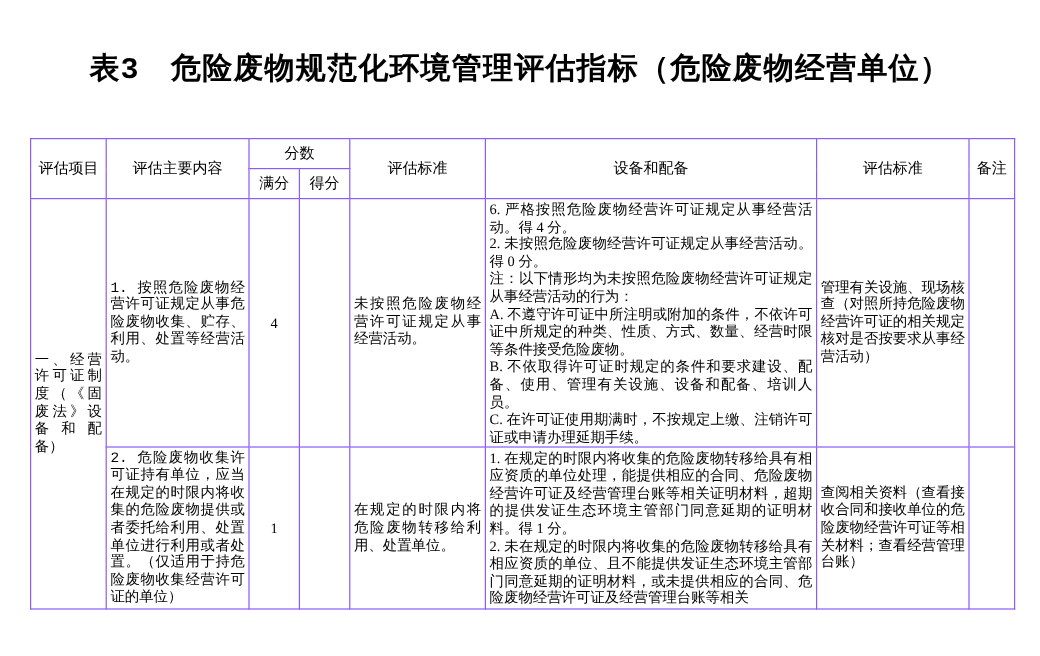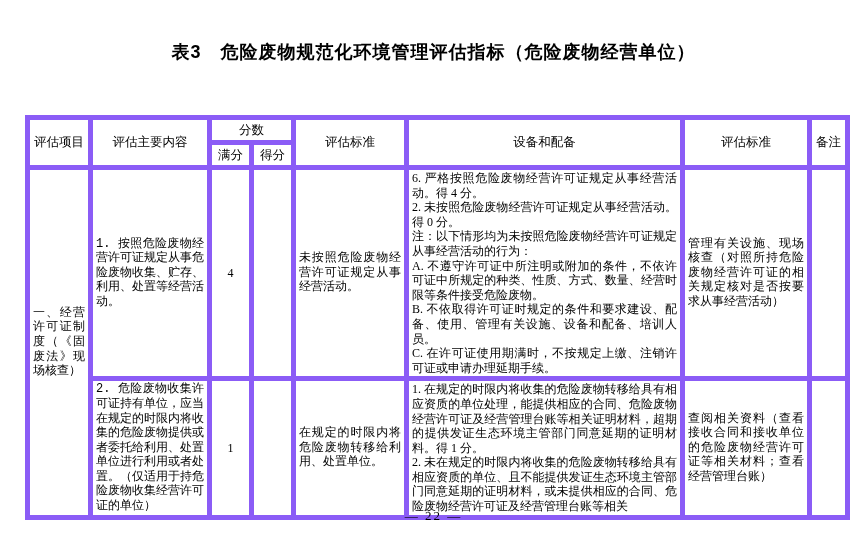--- a/index.html
+++ b/index.html
@@ -9,34 +9,34 @@
     background:#ffffff;
     overflow:hidden;
     font-family:"Liberation Serif","DejaVu Serif",serif;
     color:#000;
   }
   .doc-title {
     position:absolute;
     top:40px; left:0; right:0;
     margin:0;
     text-align:center;
-    font-family:Liberation Sans, sans-serif;
-    font-size:18px;
+    font-family:Liberation Mono, monospace;
+    font-size:25px;
     font-weight:bold;
     letter-spacing:1px;
   }
   table.assess {
     position:absolute;
     top:115px; left:25px;
     width:820px;
     border-collapse:collapse;
     table-layout:fixed;
   }
   table.assess th, table.assess td {
-    border:5px solid #8b5cf6;
+    border:1px solid #8b5cf6;
     font-size:12px;
     font-weight:normal;
     padding:1px 3px;
     vertical-align:middle;
     overflow:hidden;
     box-sizing:border-box;
     line-height:14.6px;
   }
   table.assess th {
     text-align:center;
@@ -86,21 +86,21 @@
         <th rowspan="2">评估标准</th>
         <th rowspan="2">备注</th>
       </tr>
       <tr>
         <th>满分</th>
         <th>得分</th>
       </tr>
     </thead>
     <tbody>
       <tr class="body1">
-        <td rowspan="2" class="txt">一、经营许可证制度（《固废法》现场核查）</td>
+        <td rowspan="2" class="txt">一、经营许可证制度（《固废法》设备和配备）</td>
         <td class="txt">1. 按照危险废物经营许可证规定从事危险废物收集、贮存、利用、处置等经营活动。</td>
         <td class="center">4</td>
         <td class="center"></td>
         <td class="txt">未按照危险废物经营许可证规定从事经营活动。</td>
         <td class="points">6. 严格按照危险废物经营许可证规定从事经营活动。得 4 分。
 2. 未按照危险废物经营许可证规定从事经营活动。得 0 分。
 注：以下情形均为未按照危险废物经营许可证规定从事经营活动的行为：
 A. 不遵守许可证中所注明或附加的条件，不依许可证中所规定的种类、性质、方式、数量、经营时限等条件接受危险废物。
 B. 不依取得许可证时规定的条件和要求建设、配备、使用、管理有关设施、设备和配备、培训人员。
 C. 在许可证使用期满时，不按规定上缴、注销许可证或申请办理延期手续。</td>
@@ -113,15 +113,14 @@
         <td class="center"></td>
         <td class="txt">在规定的时限内将危险废物转移给利用、处置单位。</td>
         <td class="points tight2">1. 在规定的时限内将收集的危险废物转移给具有相应资质的单位处理，能提供相应的合同、危险废物经营许可证及经营管理台账等相关证明材料，超期的提供发证生态环境主管部门同意延期的证明材料。得 1 分。
 2. 未在规定的时限内将收集的危险废物转移给具有相应资质的单位、且不能提供发证生态环境主管部门同意延期的证明材料，或未提供相应的合同、危险废物经营许可证及经营管理台账等相关</td>
         <td class="txt">查阅相关资料（查看接收合同和接收单位的危险废物经营许可证等相关材料；查看经营管理台账）</td>
         <td class="center"></td>
       </tr>
     </tbody>
   </table>
 
-  <div class="page-footer">— 22 —</div>
 
 </div>
 
 </body></html>

